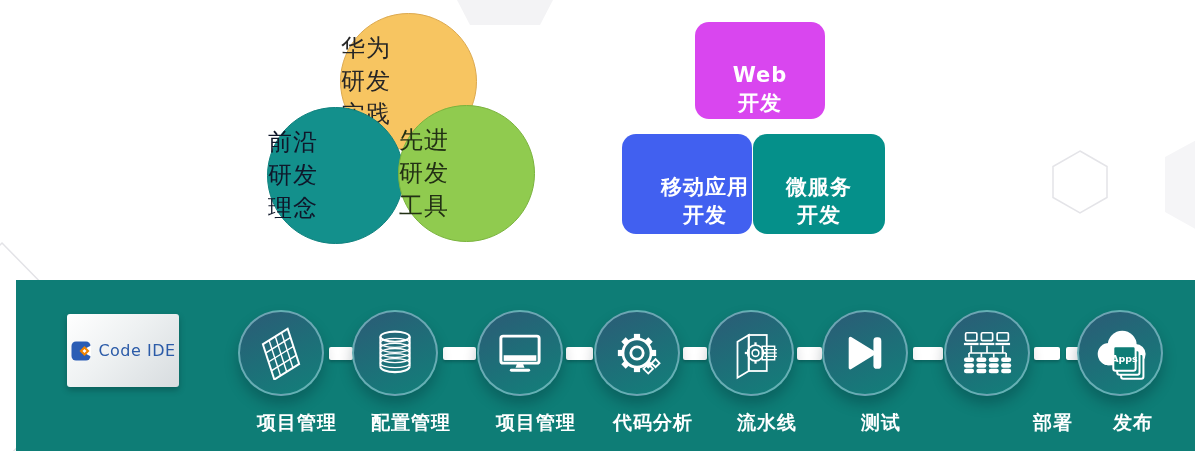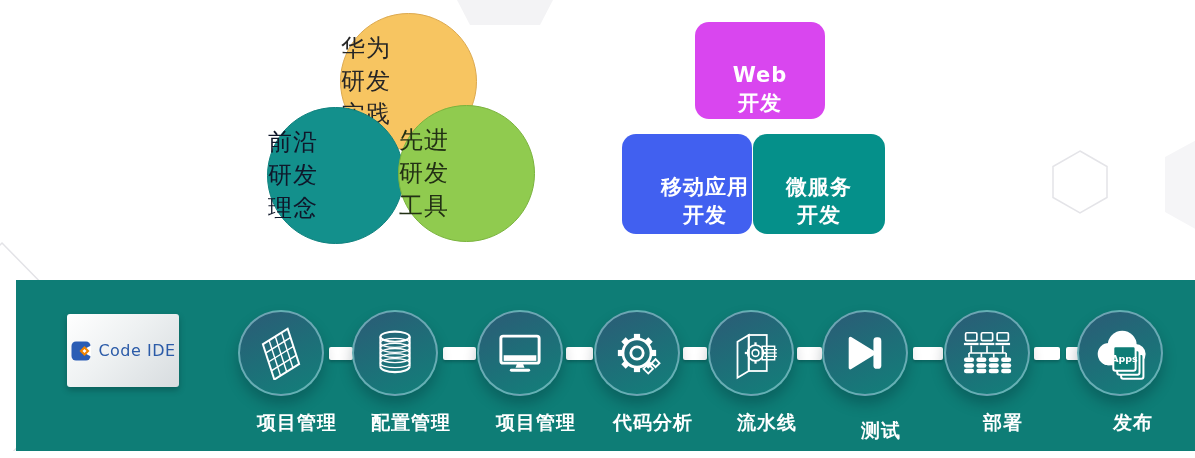--- a/index.html
+++ b/index.html
@@ -204,21 +204,21 @@
       </svg>
     </div>
     <div class="plabel" style="left:681px;">流水线</div>
 
     <div class="pcircle" style="left:806px;">
       <svg width="54" height="54" viewBox="0 0 48 48">
         <polygon points="11,11 32,24 11,37" fill="#fff" stroke="#fff" stroke-width="3" stroke-linejoin="round"></polygon>
         <rect x="31.5" y="10" width="7" height="28" rx="3" fill="#fff"></rect>
       </svg>
     </div>
-    <div class="plabel" style="left:795px;margin-top:8px;">测试</div>
+    <div class="plabel" style="left:795px;">测试</div>
 
     <div class="pcircle" style="left:928px;">
       <svg width="54" height="54" viewBox="0 0 48 48">
         <g stroke="#fff" fill="none" stroke-width="1.5">
           <rect x="5" y="6" width="10" height="7" rx="1"></rect>
           <rect x="19" y="6" width="10" height="7" rx="1"></rect>
           <rect x="33" y="6" width="10" height="7" rx="1"></rect>
           <line x1="10" y1="17.5" x2="10" y2="24"></line>
           <line x1="24" y1="17.5" x2="24" y2="24"></line>
           <line x1="38" y1="17.5" x2="38" y2="24"></line>
@@ -240,21 +240,21 @@
             <rect x="14.5" y="38" width="9" height="4" rx="2"></rect>
           <rect x="25.5" y="28" width="9" height="4" rx="2"></rect>
             <rect x="25.5" y="33" width="9" height="4" rx="2"></rect>
             <rect x="25.5" y="38" width="9" height="4" rx="2"></rect>
           <rect x="36.5" y="28" width="9" height="4" rx="2"></rect>
             <rect x="36.5" y="33" width="9" height="4" rx="2"></rect>
             <rect x="36.5" y="38" width="9" height="4" rx="2"></rect>
         </g>
       </svg>
     </div>
-    <div class="plabel" style="left:917px;">部署</div>
+    <div class="plabel" style="left:917px;text-align:right;">部署</div>
 
     <div class="pcircle" style="left:1061px;">
       <svg width="58" height="58" viewBox="0 0 52 52">
         <g fill="#fff">
           <circle cx="16" cy="27" r="10"></circle>
           <circle cx="28" cy="19" r="13"></circle>
           <circle cx="40" cy="27" r="9"></circle>
           <rect x="9" y="25" width="38" height="12" rx="6"></rect>
         </g>
         <g>

